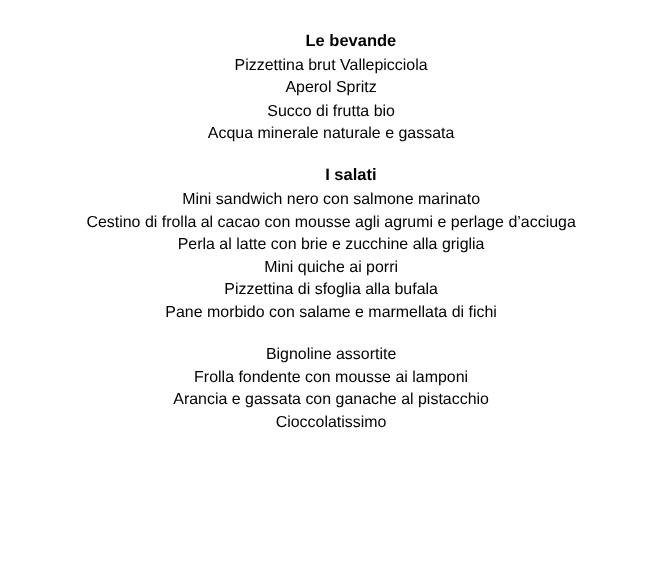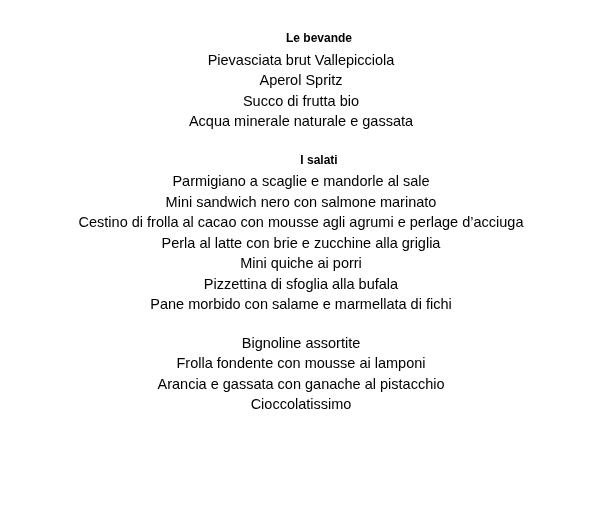--- a/index.html
+++ b/index.html
@@ -20,21 +20,21 @@
     box-sizing: border-box;
     text-align: center;
   }
   .section {
     margin: 0;
   }
   .section + .section {
     margin-top: 18px;
   }
   .section-title {
-    font-size: 12px;
+    font-size: 15px;
     font-weight: bold;
     line-height: 20.5px;
     margin: 0 0 1px 0;
     text-align: center;
     padding-left: 36px;
   }
   .item {
     font-size: 14.5px;
     font-weight: normal;
     line-height: 20.5px;
@@ -43,29 +43,28 @@
     white-space: nowrap;
   }
 </style>
 </head>
 <body>
 
 <div class="menu">
 
   <div class="section">
     <div class="section-title">Le bevande</div>
-    <div class="item">Pievasciata brut Vallepicciola</div>
+    <div class="item">Pizzettina brut Vallepicciola</div>
     <div class="item">Aperol Spritz</div>
     <div class="item">Succo di frutta bio</div>
     <div class="item">Acqua minerale naturale e gassata</div>
   </div>
 
   <div class="section">
     <div class="section-title">I salati</div>
-    <div class="item">Parmigiano a scaglie e mandorle al sale</div>
     <div class="item">Mini sandwich nero con salmone marinato</div>
     <div class="item">Cestino di frolla al cacao con mousse agli agrumi e perlage d’acciuga</div>
     <div class="item">Perla al latte con brie e zucchine alla griglia</div>
     <div class="item">Mini quiche ai porri</div>
     <div class="item">Pizzettina di sfoglia alla bufala</div>
     <div class="item">Pane morbido con salame e marmellata di fichi</div>
   </div>
 
   <div class="section">
     <div class="item">Bignoline assortite</div>

